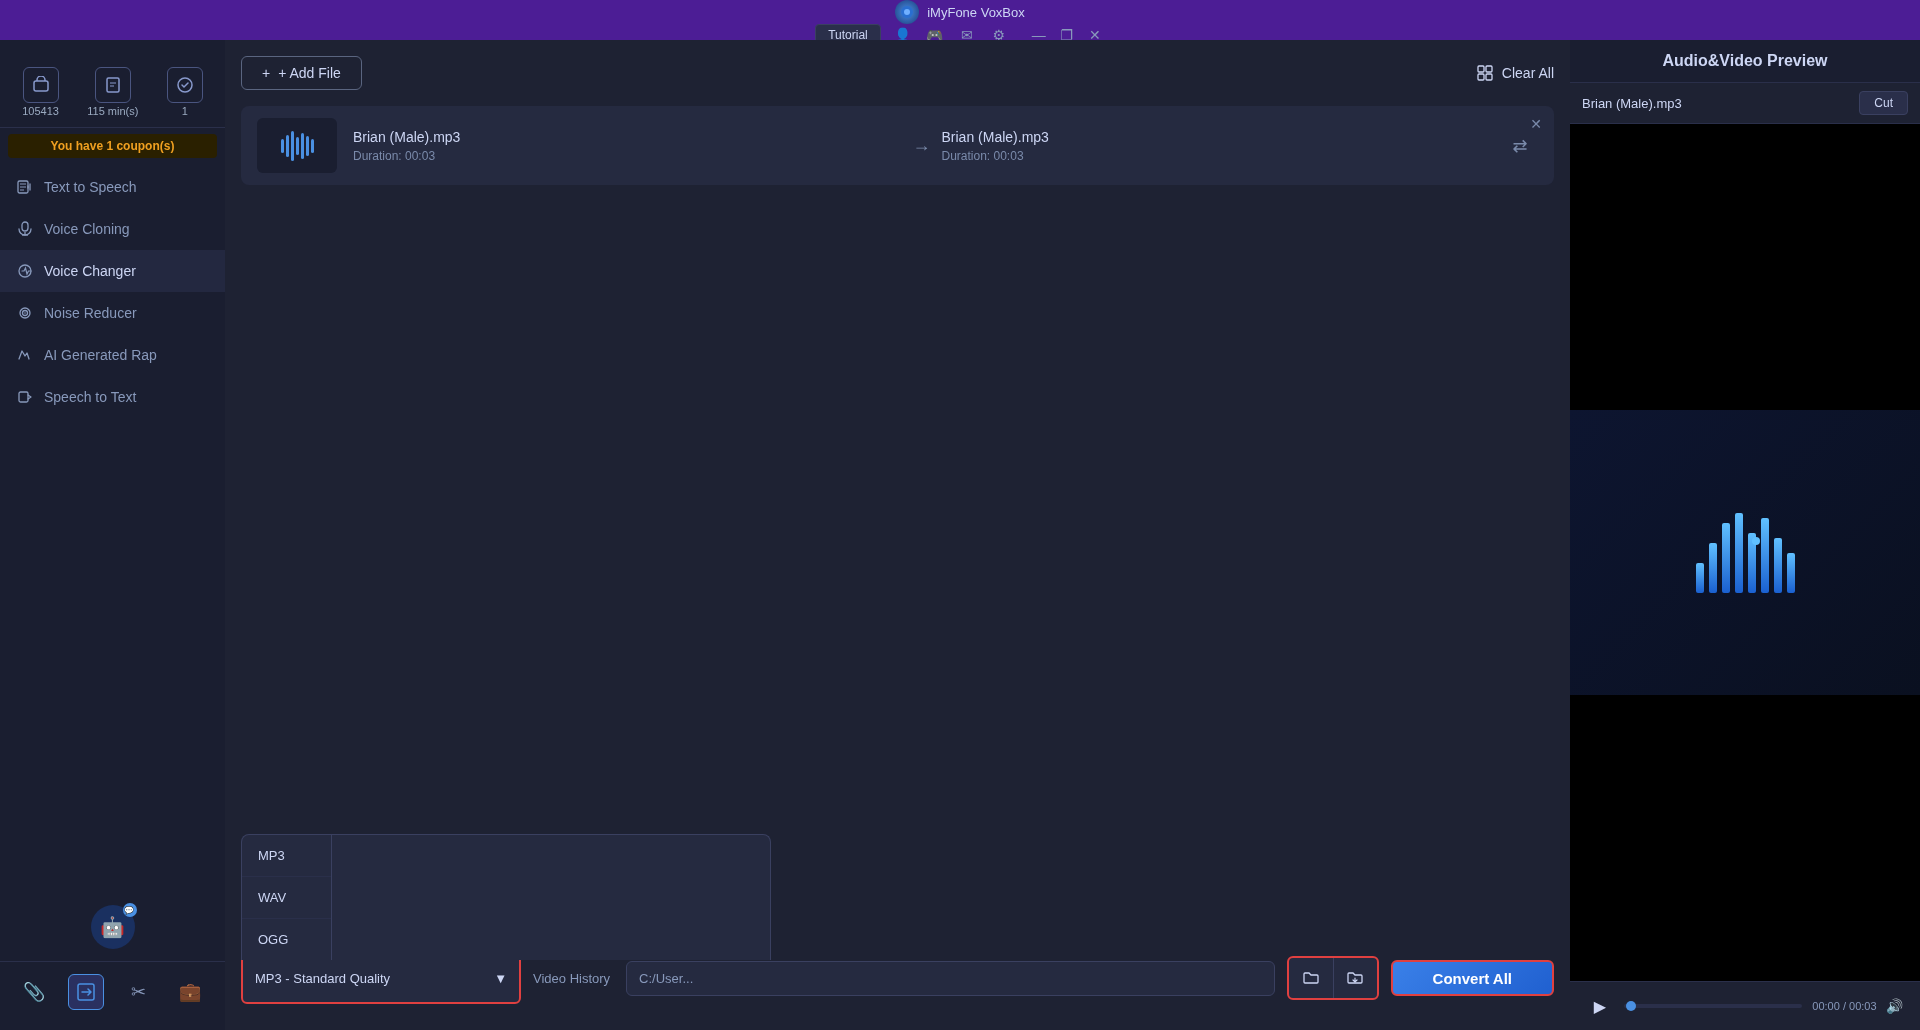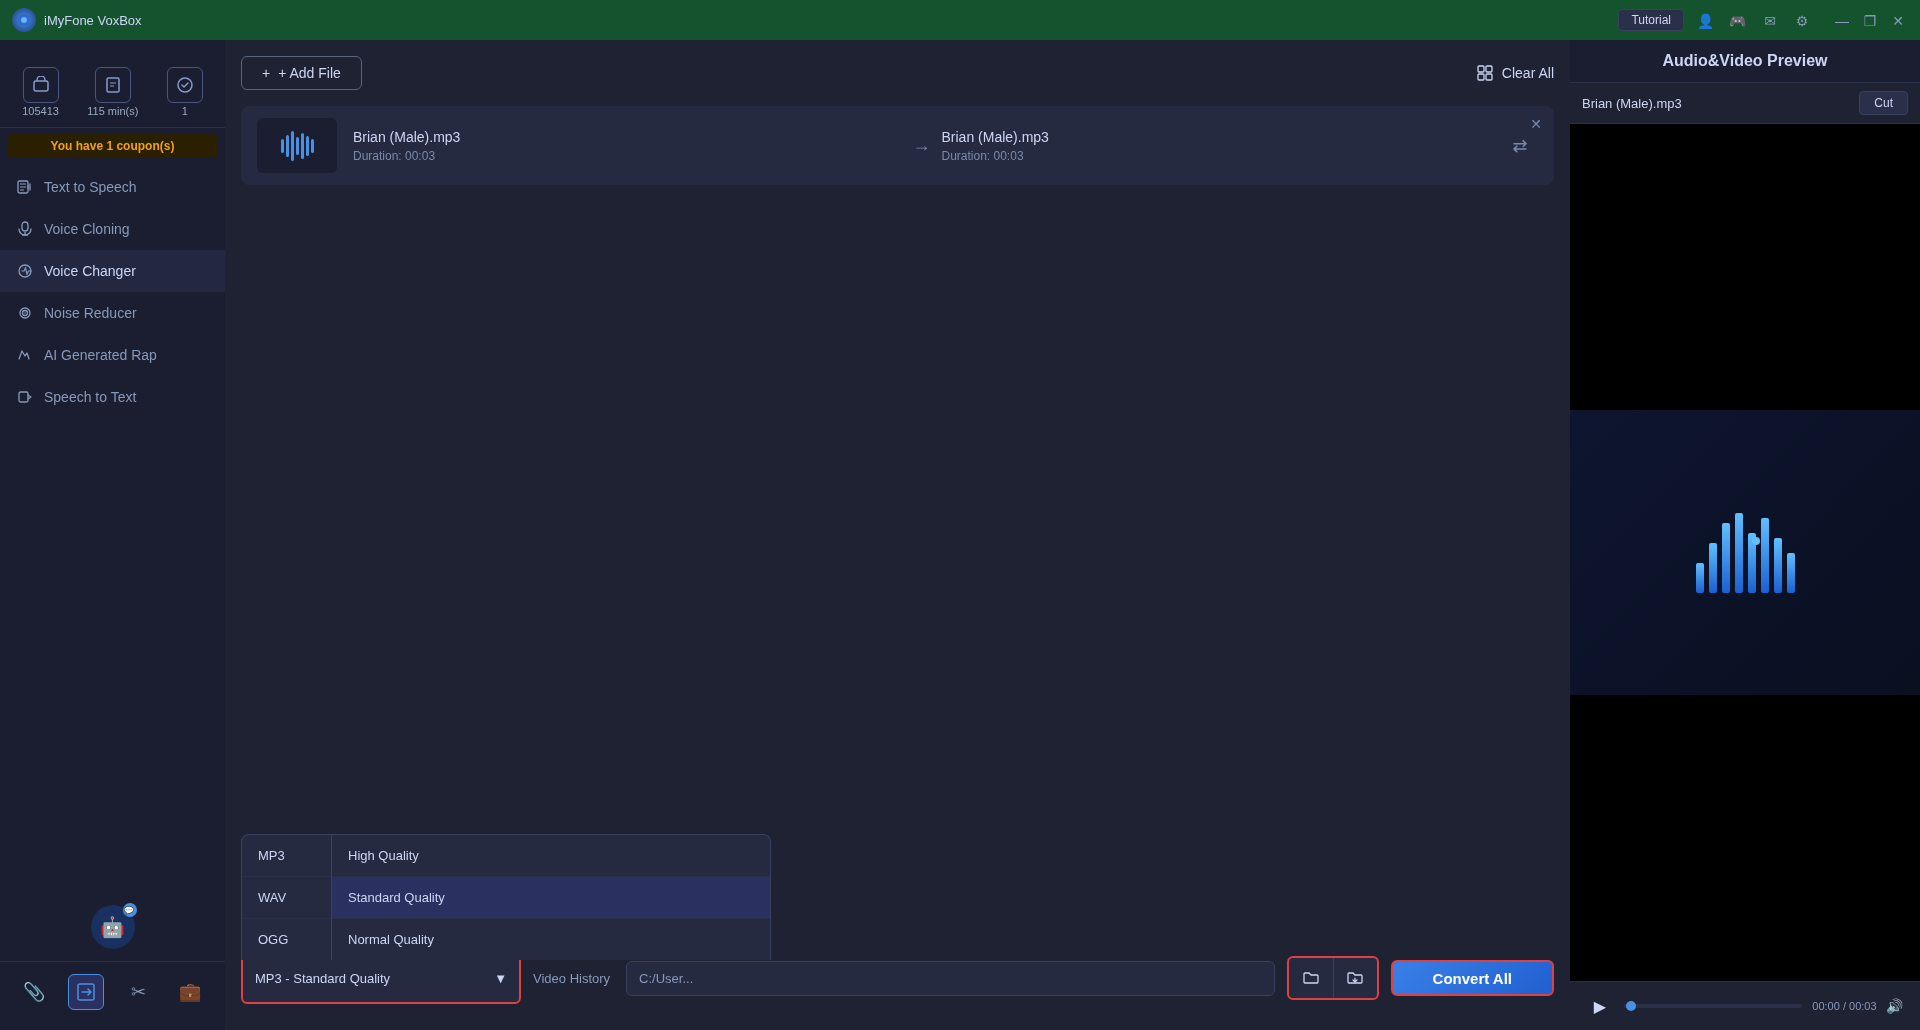--- a/index.html
+++ b/index.html
@@ -10,26 +10,27 @@
       font-family: 'Segoe UI', Arial, sans-serif;
       color: #cdd6f4;
       overflow: hidden;
       display: flex;
       flex-direction: column;
     }
 
     
     .titlebar {
       height: 40px;
-      background: #14532d;
+      background: #4c1d95;
       display: flex;
       align-items: center;
       justify-content: space-between;
       padding: 0 12px;
       flex-shrink: 0;
+      flex-direction: column;
     }
     .titlebar-left {
       display: flex;
       align-items: center;
       gap: 8px;
     }
     .app-logo {
       width: 24px;
       height: 24px;
       background: radial-gradient(circle, #4a90e2, #1a3a7a);
@@ -40,21 +41,21 @@
       font-size: 10px;
       color: white;
     }
     .app-title-text {
       font-size: 13px;
       color: #cdd6f4;
       font-weight: 500;
     }
     .titlebar-right {
       display: flex;
-      align-items: flex-end;
+      align-items: center;
       gap: 12px;
     }
     .tutorial-btn {
       background: #2a2f4a;
       border: 1px solid #3a4060;
       color: #cdd6f4;
       padding: 3px 12px;
       border-radius: 4px;
       font-size: 12px;
       cursor: pointer;
@@ -741,25 +742,20 @@
     </div>
 
     <div class="bottom-controls">
 
       <div class="format-overlay">
         <div class="format-types-col">
           <div class="fmt-type-item">MP3</div>
           <div class="fmt-type-item">WAV</div>
           <div class="fmt-type-item">OGG</div>
         </div>
-        <div class="format-qualities-col">
-          <div class="fmt-quality-item">High Quality</div>
-          <div class="fmt-quality-item active">Standard Quality</div>
-          <div class="fmt-quality-item">Normal Quality</div>
-        </div>
       </div>
 
       <div class="export-bar">
         <div class="format-select-btn">
           <span>MP3 - Standard Quality</span>
           <span>▼</span>
         </div>
         <span class="export-history-label">Video History</span>
         <div class="path-input">
           <span class="path-text">C:/User...</span>

